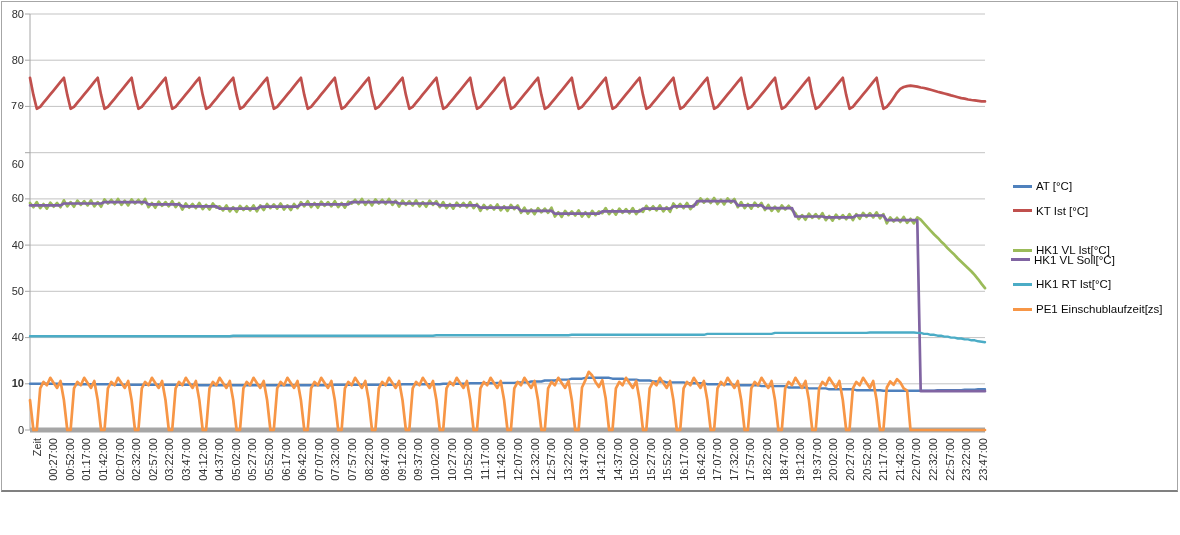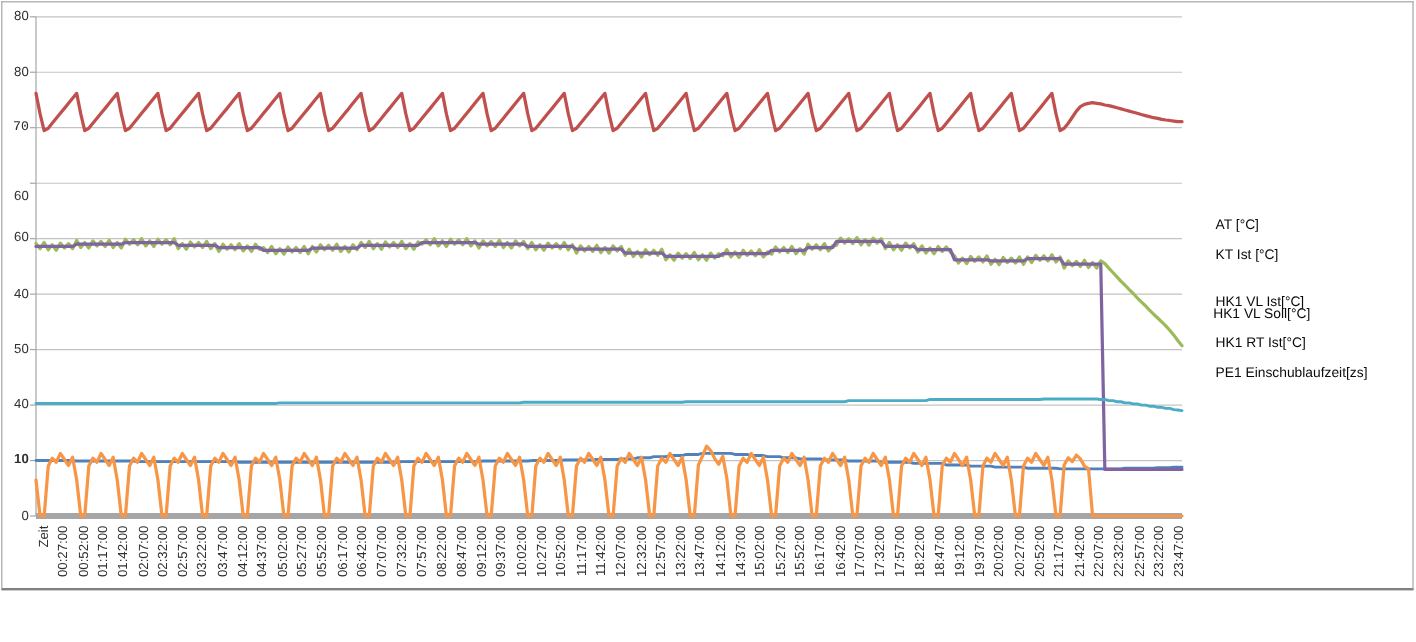--- a/index.html
+++ b/index.html
@@ -1,21 +1,21 @@
 <!DOCTYPE html>
 <html><head>
 <meta charset="utf-8">
 <style>
   html,body{margin:0;padding:0;background:#fff;}
   body{width:1180px;height:535px;position:relative;font-family:"Liberation Sans",sans-serif;overflow:hidden;}
   #chart-frame{position:absolute;left:1px;top:1px;width:1175px;height:488px;border:1px solid #A6A6A6;border-bottom:2px solid #808080;background:#fff;}
   #plot-svg{position:absolute;left:0;top:0;}
   .ylab{position:absolute;width:22px;text-align:right;font-size:11px;color:#303030;line-height:13px;}
   .xlab{position:absolute;font-size:11px;color:#303030;white-space:nowrap;transform:rotate(-90deg) translateX(-100%);transform-origin:0 0;line-height:12px;}
-  .legend-item{position:absolute;display:flex;align-items:center;gap:4px;height:16px;flex-direction:column;}
+  .legend-item{position:absolute;display:flex;align-items:center;gap:4px;height:16px;}
   .legend-swatch{display:inline-block;width:19px;height:3px;}
   .legend-label{font-size:11.5px;color:#0a0a0a;white-space:nowrap;}
 </style>
 </head>
 <body>
 
 <div id="chart-frame"></div>
 
 <svg id="plot-svg" width="1180" height="535" viewBox="0 0 1180 535">
     <line x1="25" y1="430.0" x2="30" y2="430.0" stroke="#A6A6A6" stroke-width="1"></line>

